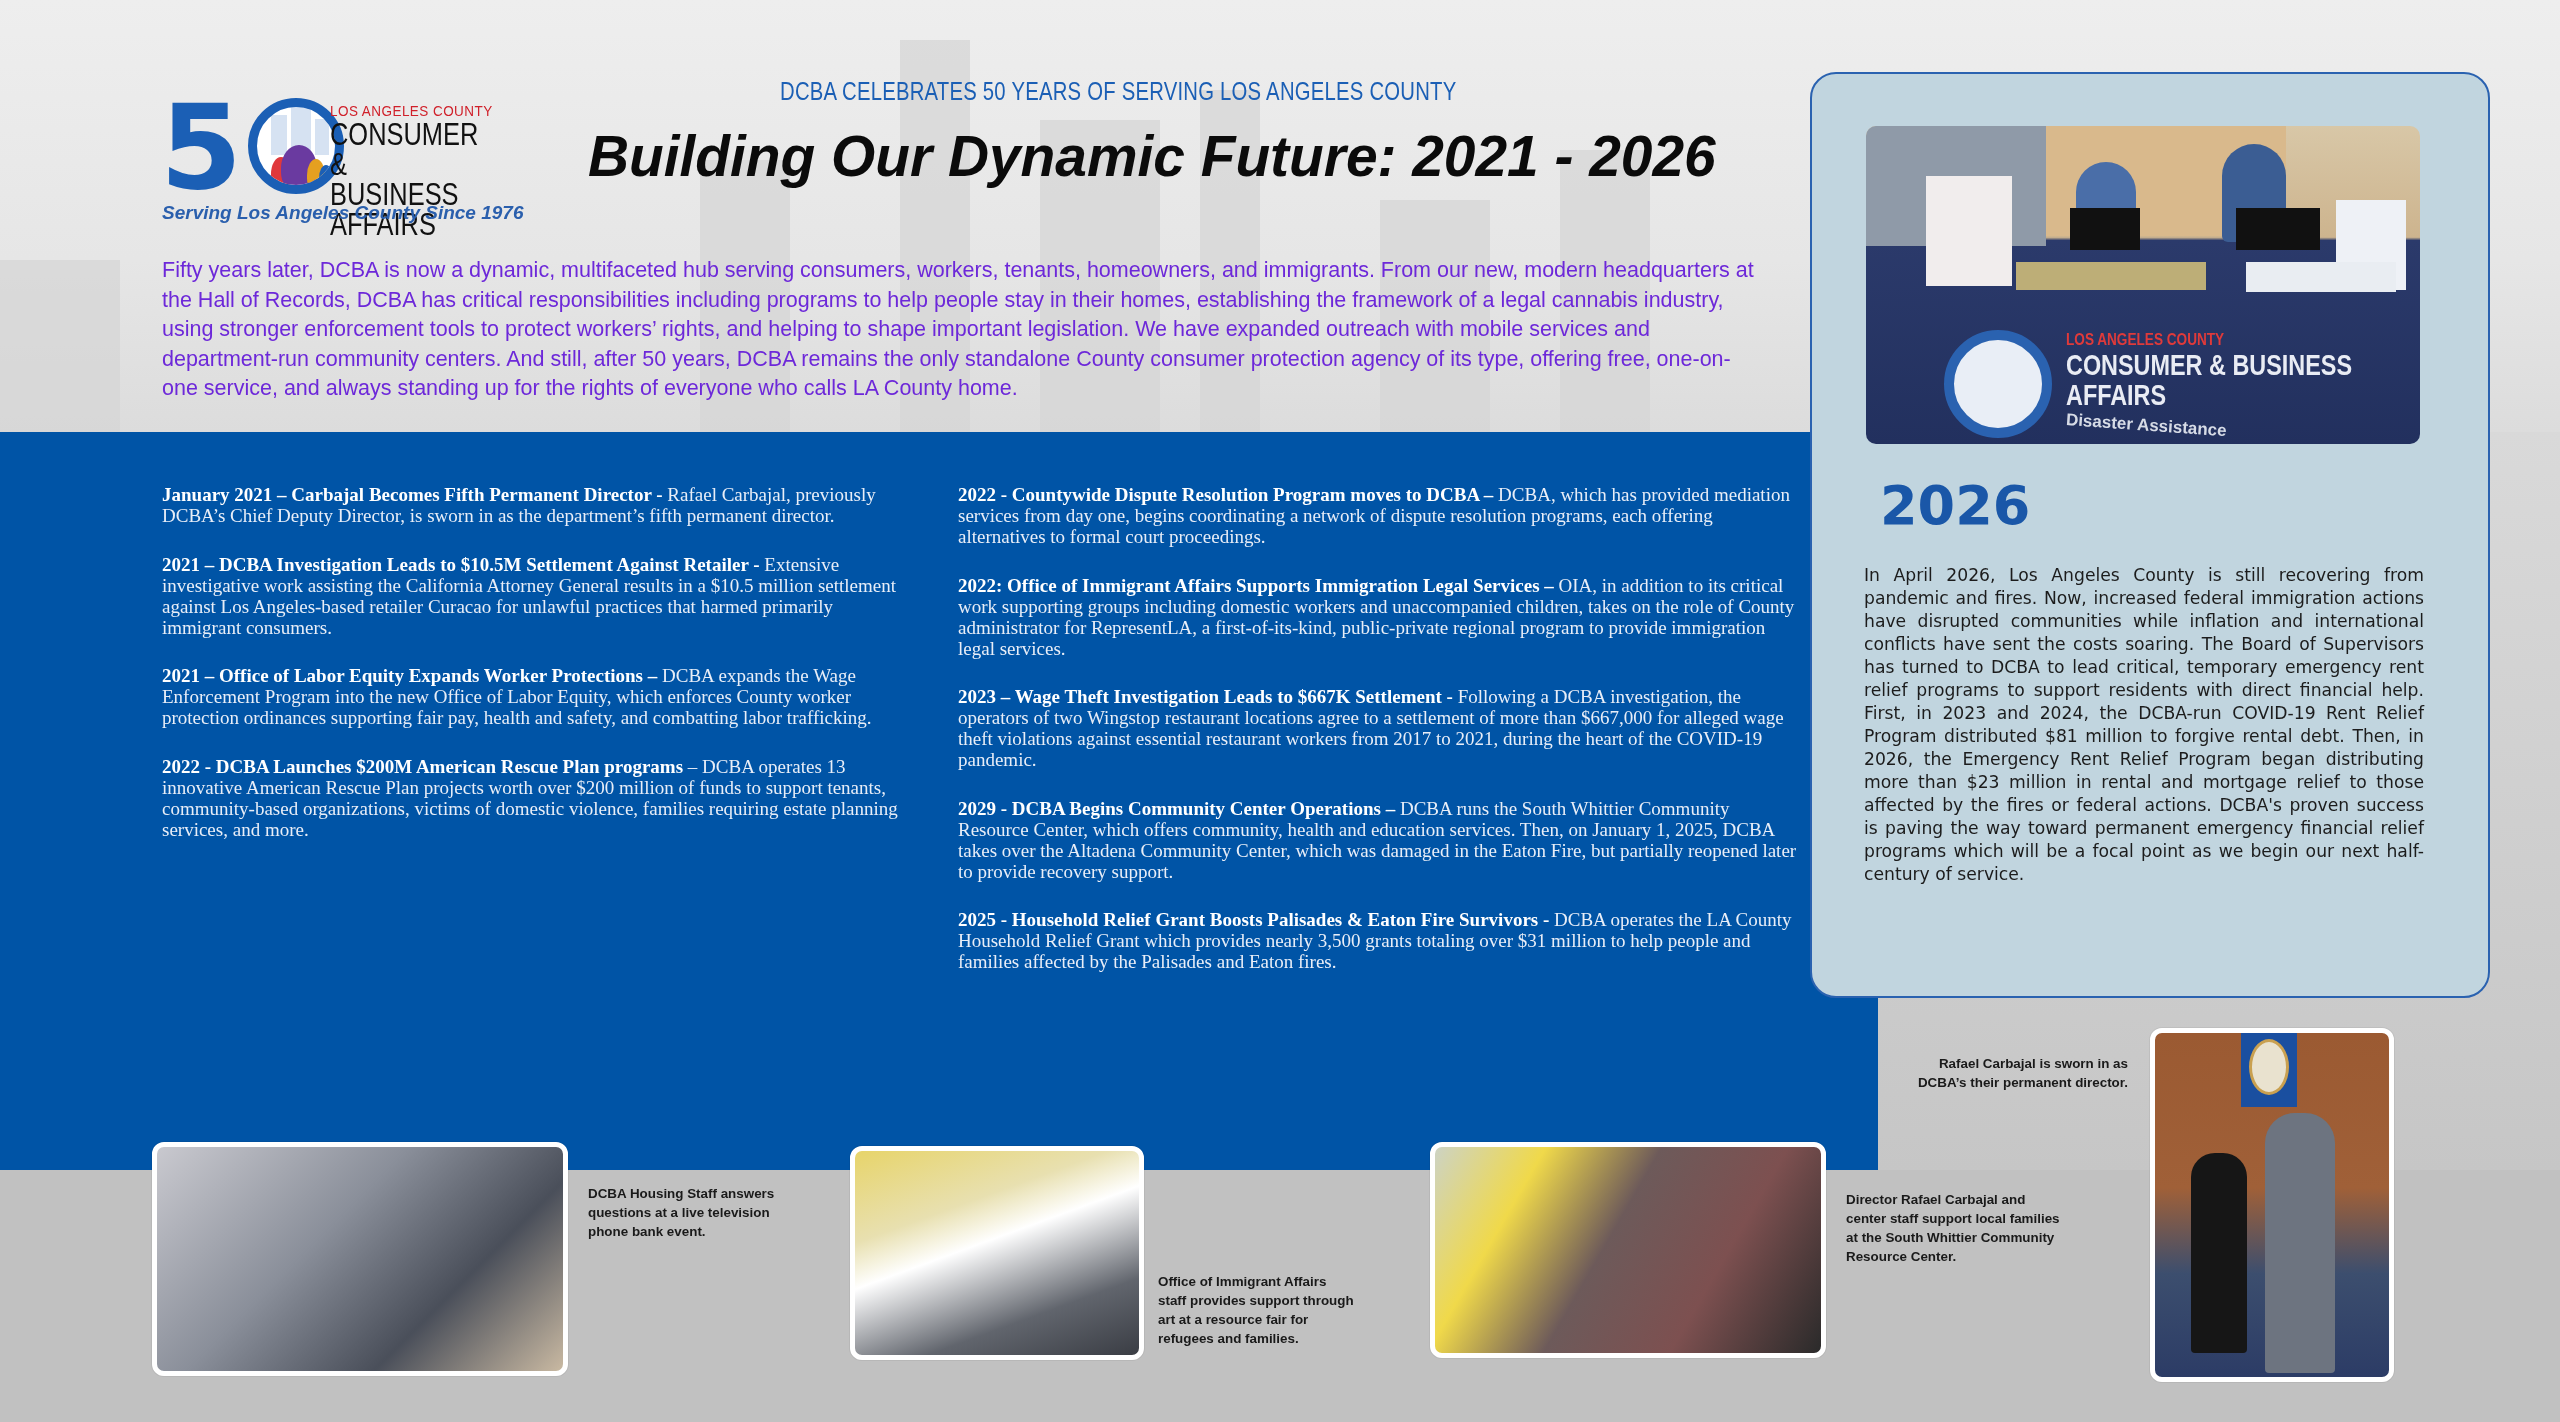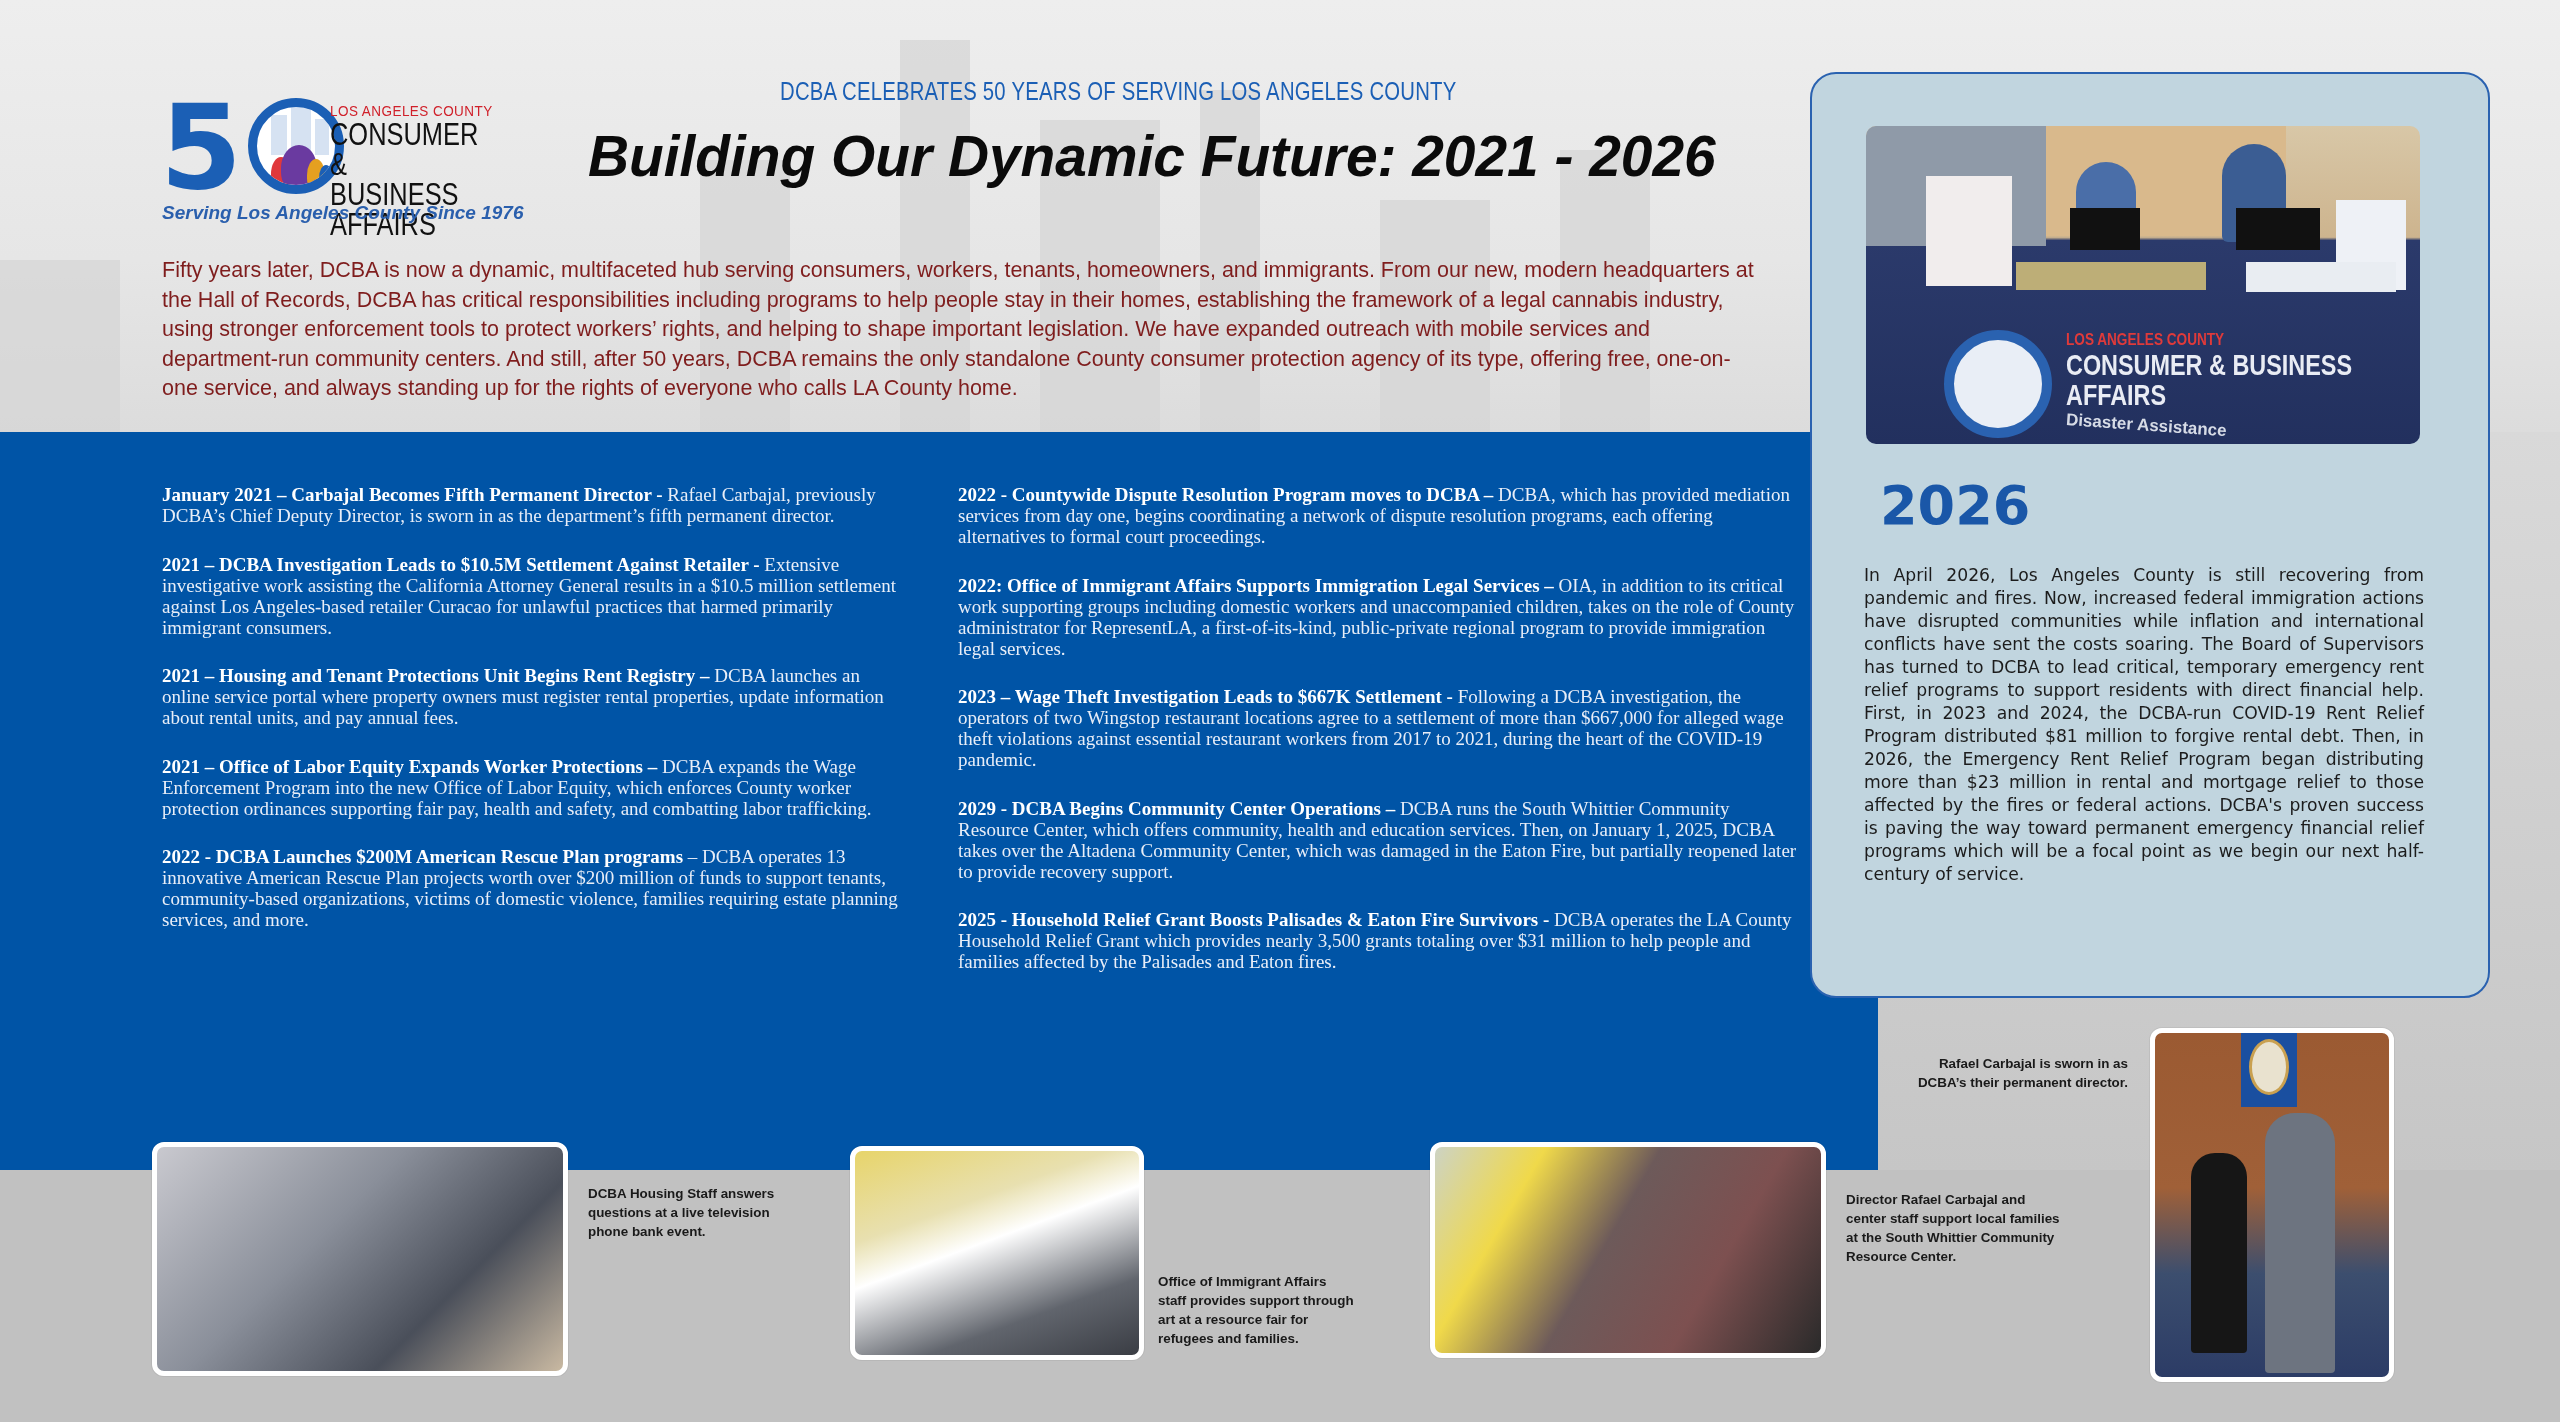--- a/index.html
+++ b/index.html
@@ -59,21 +59,21 @@
   .celebrates {
     position: absolute; left: 780px; top: 76px; font-size: 26px; color: #1b5fb5;
     letter-spacing: .3px; transform: scaleX(.78); transform-origin: left; white-space: nowrap;
   }
   .page-title {
     position: absolute; left: 588px; top: 122px; font-size: 58px; font-weight: bold; font-style: italic;
     color: #0b0b0b; white-space: nowrap; transform: scaleX(.98); transform-origin: left;
   }
   .intro {
     position: absolute; left: 162px; top: 256px; width: 1600px;
-    font-size: 21.5px; line-height: 29.6px; color: #7f1d1d;
+    font-size: 21.5px; line-height: 29.6px; color: #6d28d9;
   }
 
   
   .col { position: absolute; top: 484px; }
   .col-left { left: 162px; width: 740px; }
   .col-right { left: 958px; width: 840px; }
   .entry { font-size: 19px; line-height: 21px; color: #e8eef8; margin-bottom: 27.6px; font-family: Liberation Serif, serif; }
   .entry .ttl { font-weight: bold; color: #ffffff; }
 
   
@@ -166,21 +166,20 @@
   <div class="logo-tagline">Serving Los Angeles County Since 1976</div>
 </div>
 
 <div class="celebrates">DCBA CELEBRATES 50 YEARS OF SERVING LOS ANGELES COUNTY</div>
 <h1 class="page-title">Building Our Dynamic Future: 2021 - 2026</h1>
 <p class="intro">Fifty years later, DCBA is now a dynamic, multifaceted hub serving consumers, workers, tenants, homeowners, and immigrants. From our new, modern headquarters at the Hall of Records, DCBA has critical responsibilities including programs to help people stay in their homes, establishing the framework of a legal cannabis industry, using stronger enforcement tools to protect workers’ rights, and helping to shape important legislation. We have expanded outreach with mobile services and department-run community centers. And still, after 50 years, DCBA remains the only standalone County consumer protection agency of its type, offering free, one-on-one service, and always standing up for the rights of everyone who calls LA County home.</p>
 
 <div class="col col-left">
   <p class="entry"><span class="ttl">January 2021 – Carbajal Becomes Fifth Permanent Director - </span><span>Rafael Carbajal, previously DCBA’s Chief Deputy Director, is sworn in as the department’s fifth permanent director.</span></p>
   <p class="entry"><span class="ttl">2021 – DCBA Investigation Leads to $10.5M Settlement Against Retailer - </span><span>Extensive investigative work assisting the California Attorney General results in a $10.5 million settlement against Los Angeles-based retailer Curacao for unlawful practices that harmed primarily immigrant consumers.</span></p>
-  <p class="entry"><span class="ttl">2021 – Housing and Tenant Protections Unit Begins Rent Registry – </span><span>DCBA launches an online service portal where property owners must register rental properties, update information about rental units, and pay annual fees.</span></p>
   <p class="entry"><span class="ttl">2021 – Office of Labor Equity Expands Worker Protections – </span><span>DCBA expands the Wage Enforcement Program into the new Office of Labor Equity, which enforces County worker protection ordinances supporting fair pay, health and safety, and combatting labor trafficking.</span></p>
   <p class="entry"><span class="ttl">2022 - DCBA Launches $200M American Rescue Plan programs</span><span> – DCBA operates 13 innovative American Rescue Plan projects worth over $200 million of funds to support tenants, community-based organizations, victims of domestic violence, families requiring estate planning services, and more.</span></p>
 </div>
 
 <div class="col col-right">
   <p class="entry"><span class="ttl">2022 - Countywide Dispute Resolution Program moves to DCBA – </span><span>DCBA, which has provided mediation services from day one, begins coordinating a network of dispute resolution programs, each offering alternatives to formal court proceedings.</span></p>
   <p class="entry"><span class="ttl">2022: Office of Immigrant Affairs Supports Immigration Legal Services – </span><span>OIA, in addition to its critical work supporting groups including domestic workers and unaccompanied children, takes on the role of County administrator for RepresentLA, a first-of-its-kind, public-private regional program to provide immigration legal services.</span></p>
   <p class="entry"><span class="ttl">2023 – Wage Theft Investigation Leads to $667K Settlement - </span><span>Following a DCBA investigation, the operators of two Wingstop restaurant locations agree to a settlement of more than $667,000 for alleged wage theft violations against essential restaurant workers from 2017 to 2021, during the heart of the COVID-19 pandemic.</span></p>
   <p class="entry"><span class="ttl">2029 - DCBA Begins Community Center Operations – </span><span>DCBA runs the South Whittier Community Resource Center, which offers community, health and education services. Then, on January 1, 2025, DCBA takes over the Altadena Community Center, which was damaged in the Eaton Fire, but partially reopened later to provide recovery support.</span></p>
   <p class="entry"><span class="ttl">2025 - Household Relief Grant Boosts Palisades &amp; Eaton Fire Survivors - </span><span>DCBA operates the LA County Household Relief Grant which provides nearly 3,500 grants totaling over $31 million to help people and families affected by the Palisades and Eaton fires.</span></p>

